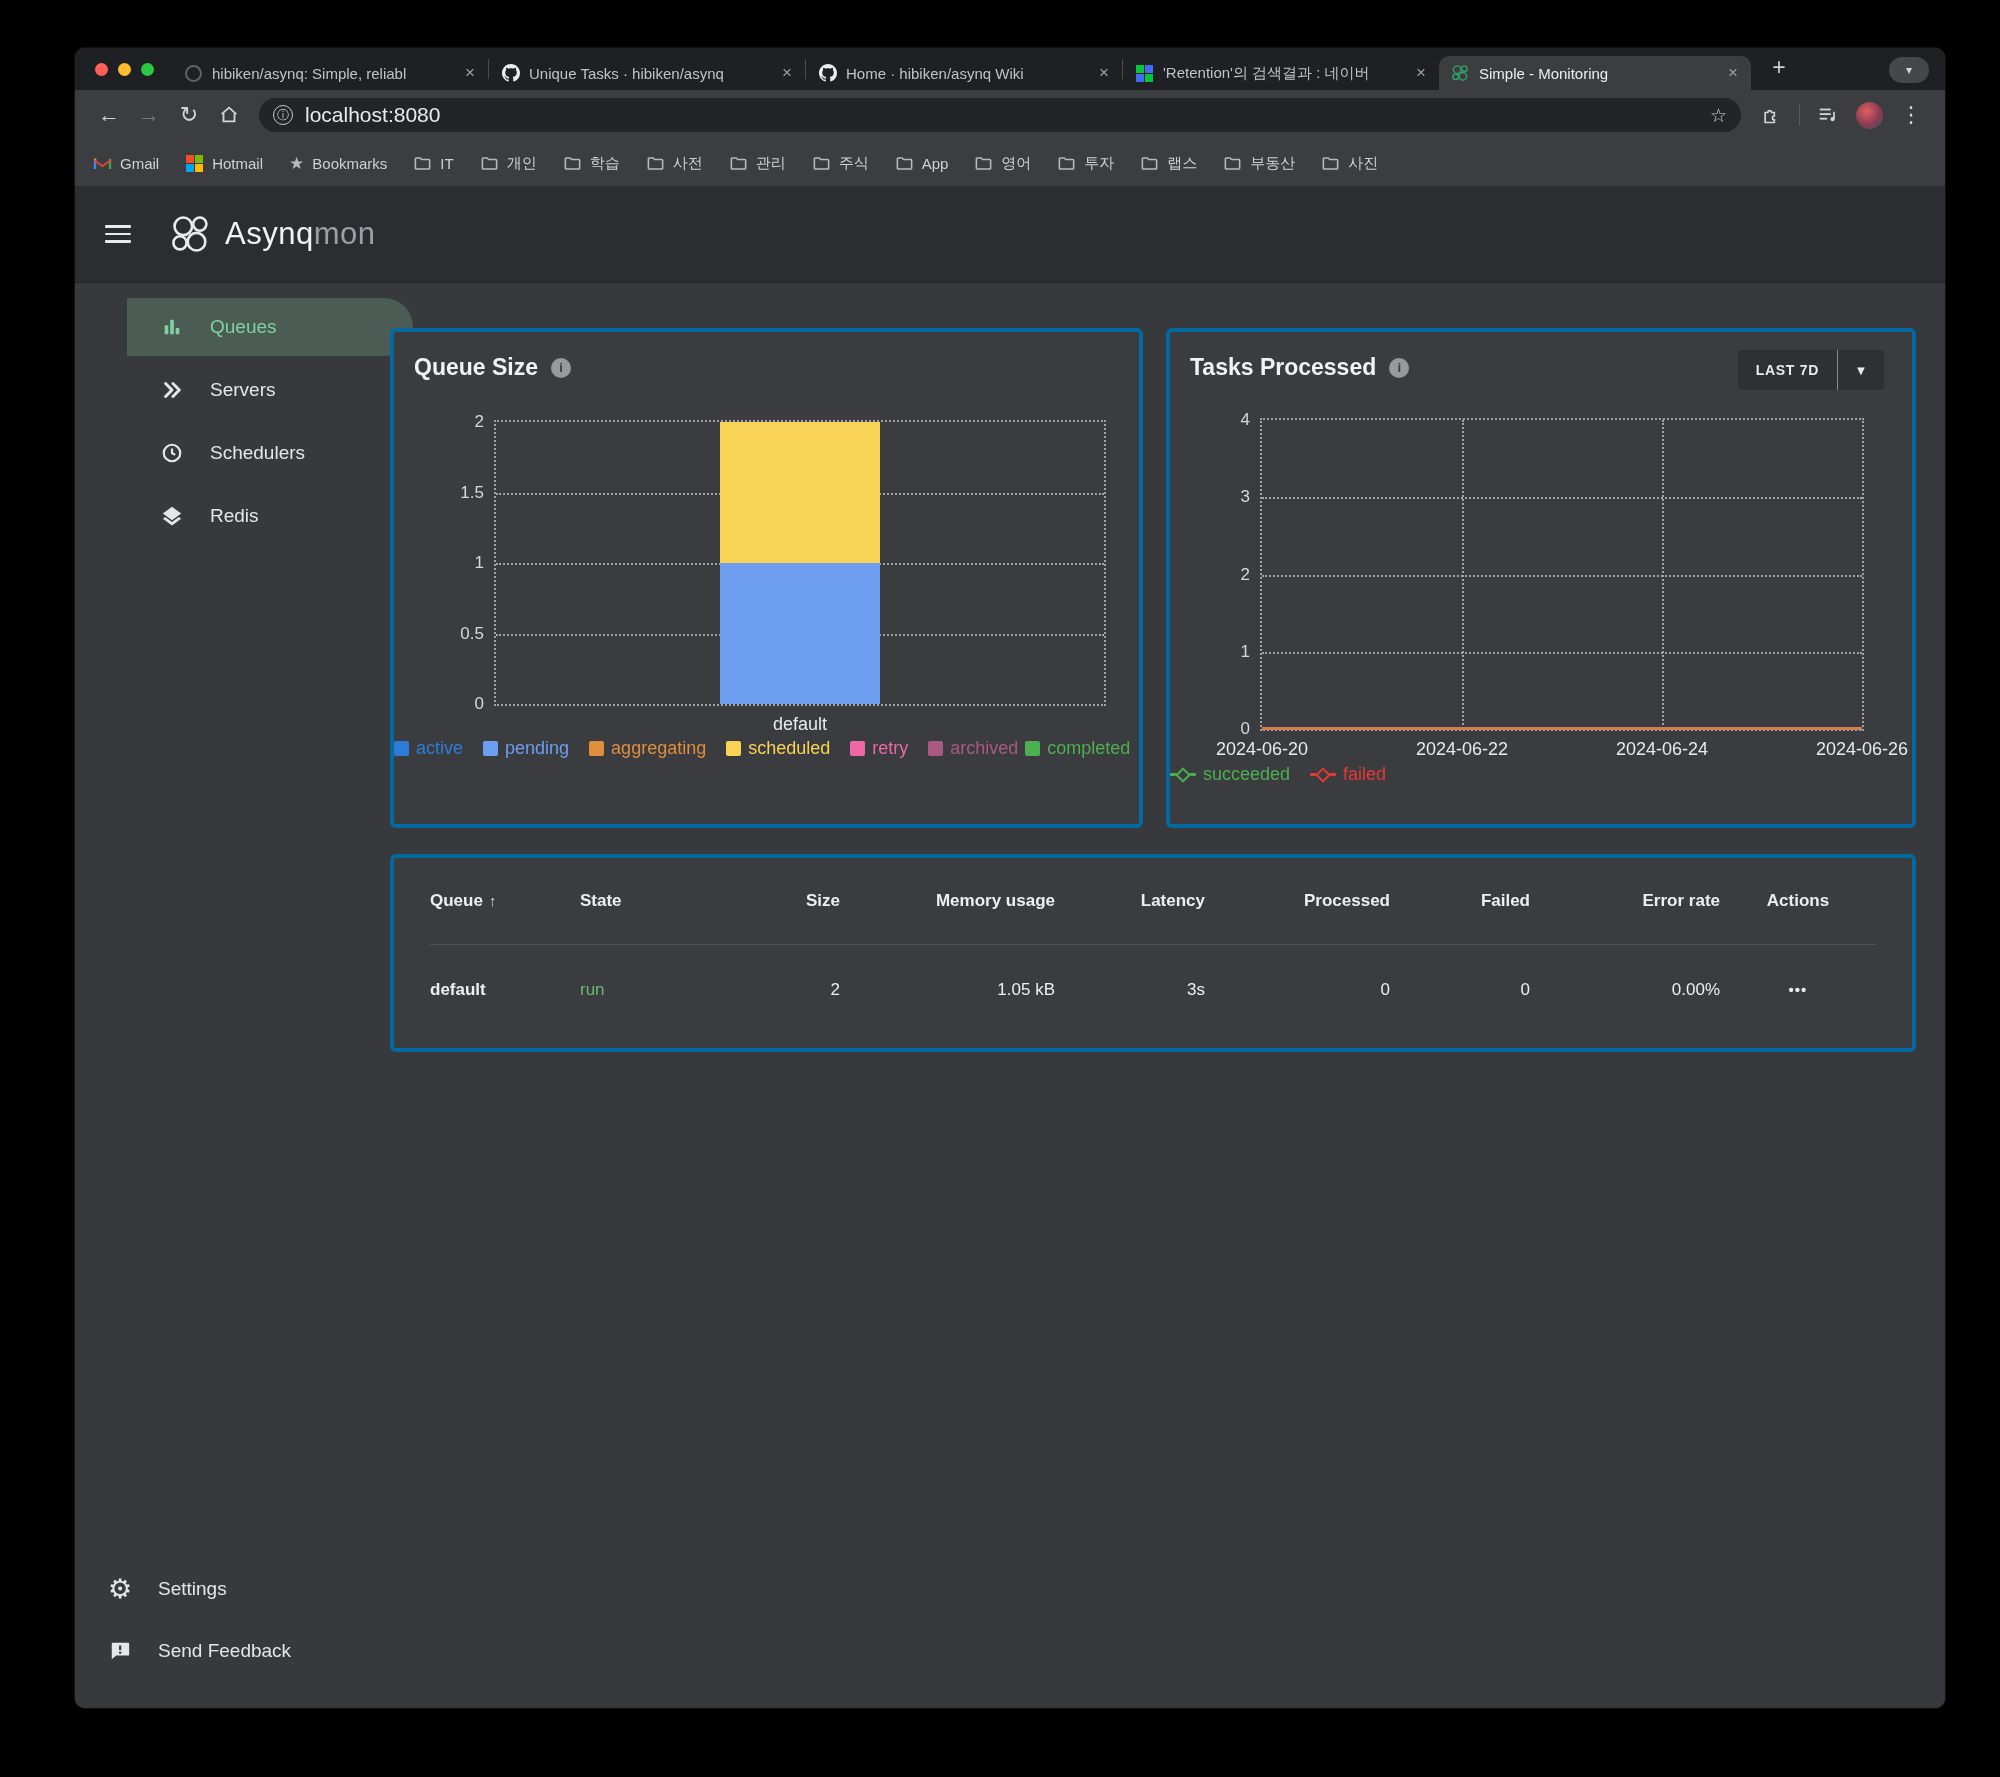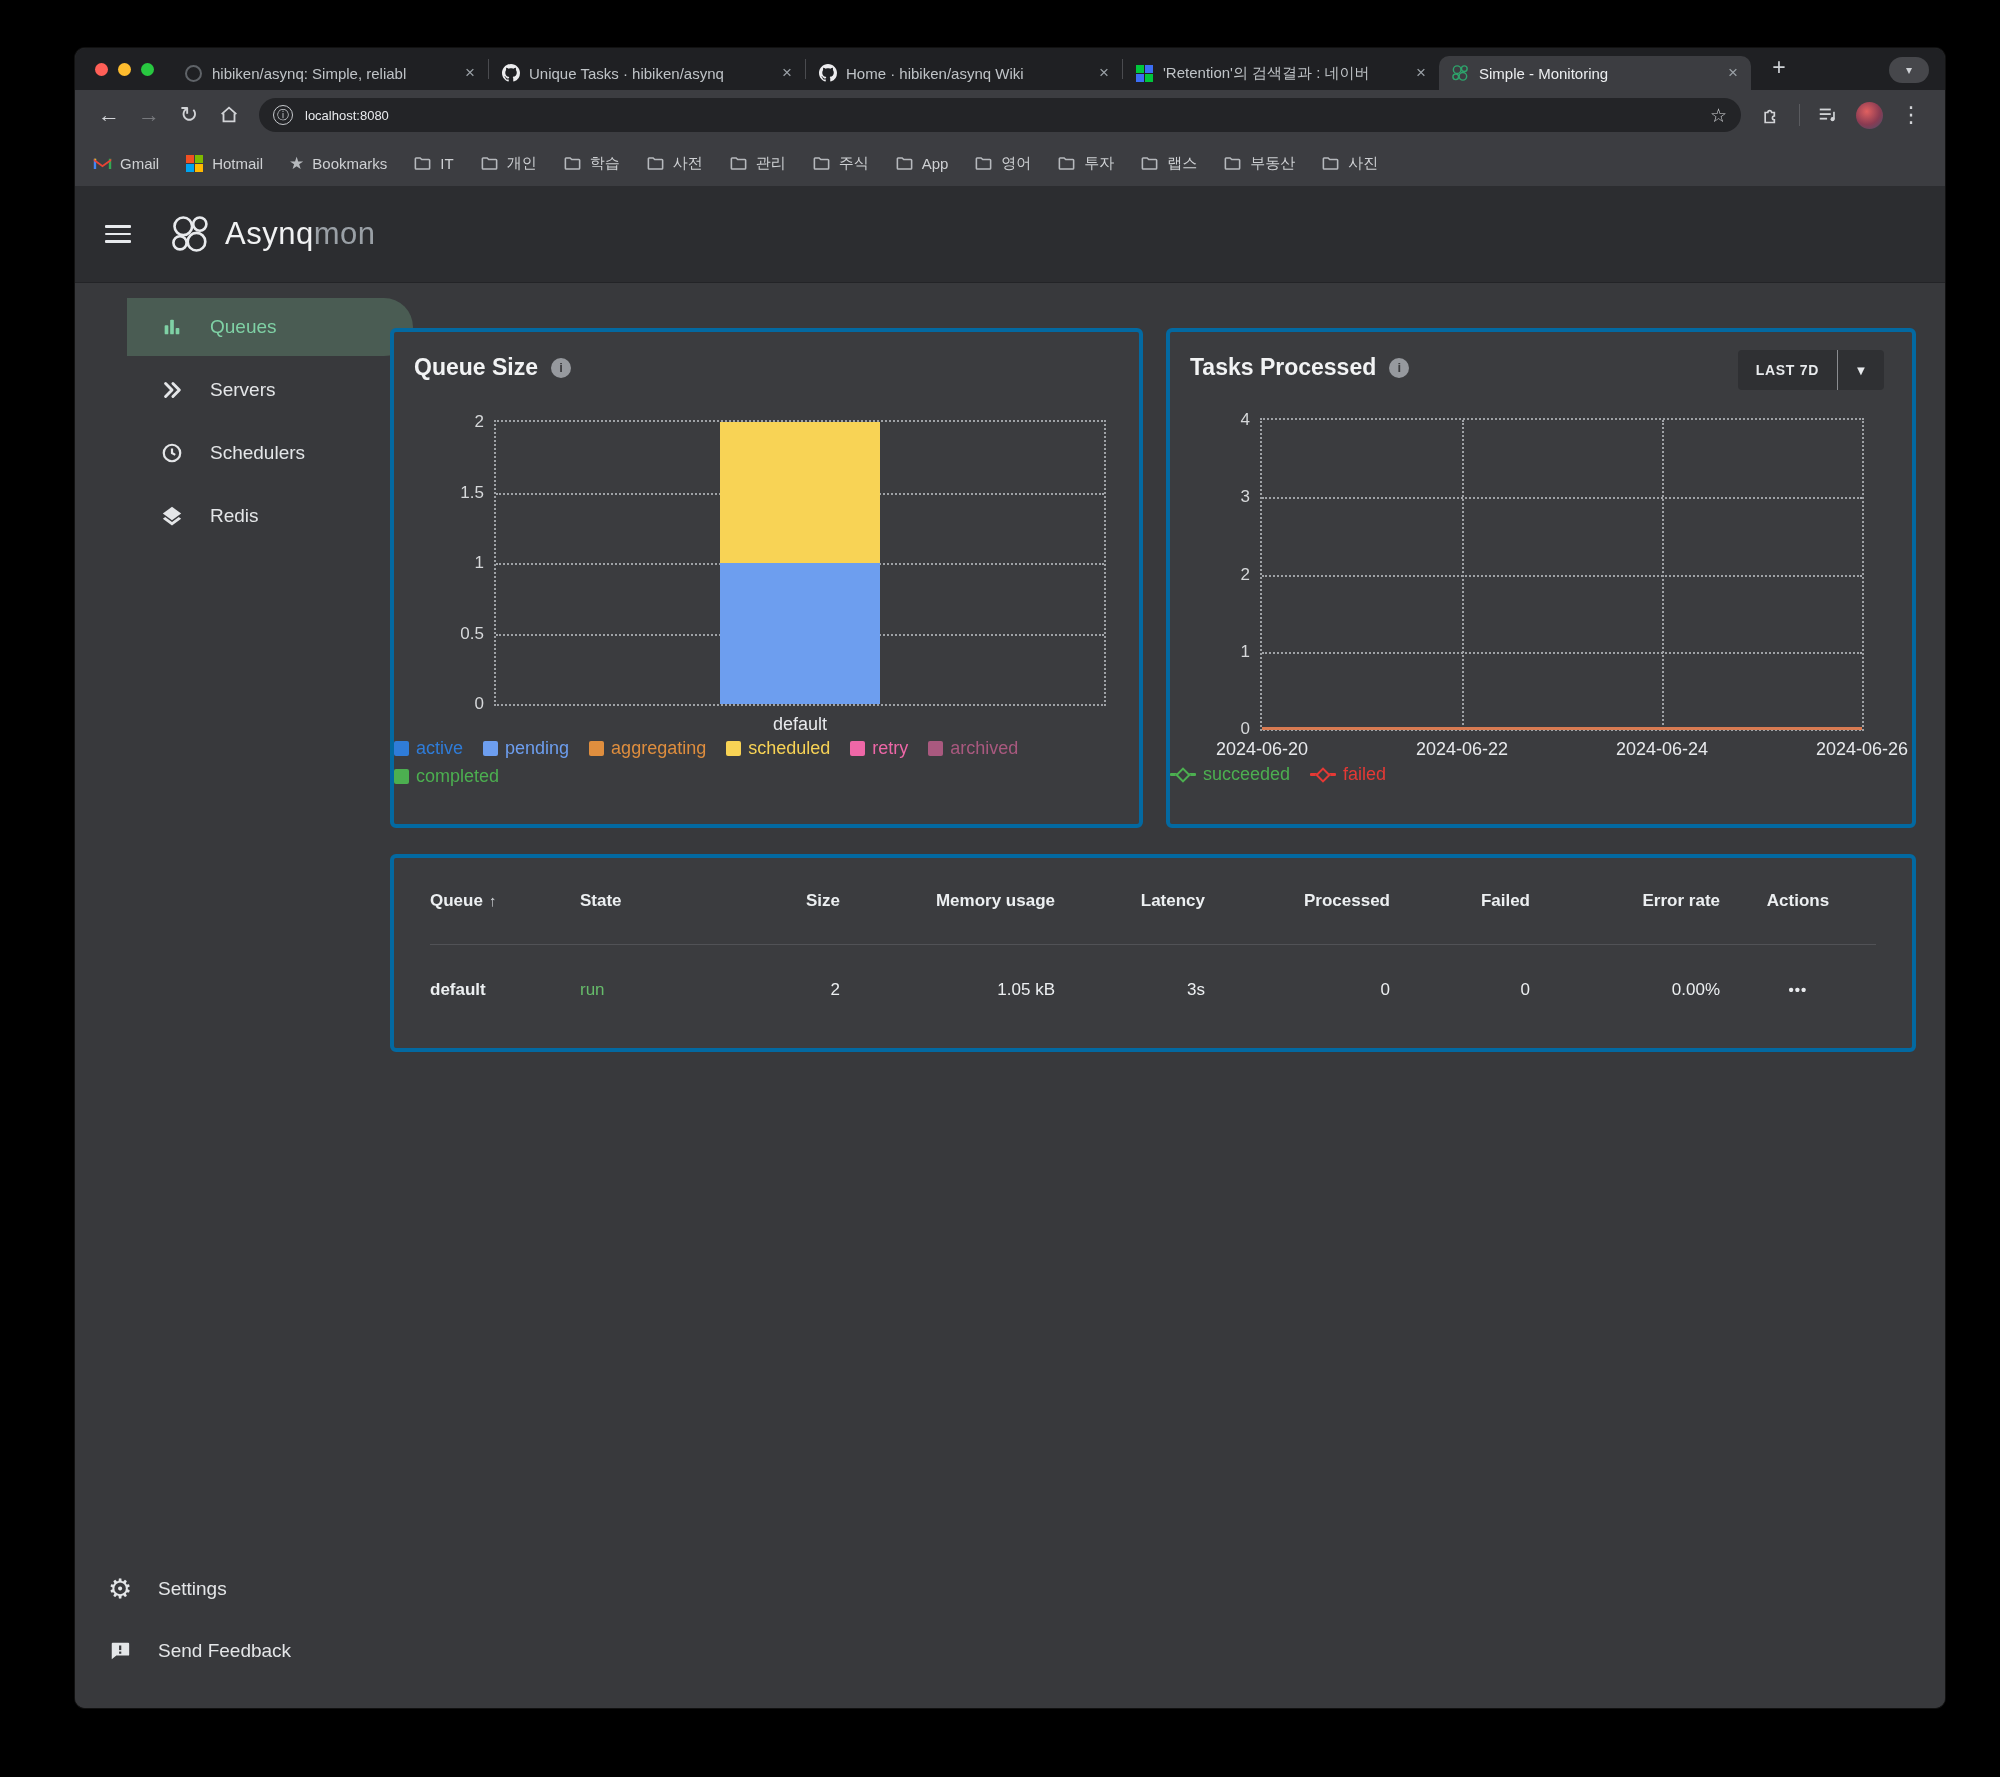--- a/index.html
+++ b/index.html
@@ -21,21 +21,21 @@
   .fav-grid{display:grid;grid-template-columns:8px 8px;grid-template-rows:8px 8px;gap:1px;}
   .newtab{color:#cfd2d6;font-size:23px;margin:0 0 4px 14px;width:28px;height:28px;line-height:28px;text-align:center;border-radius:50%;}
   .tabsearch{position:absolute;right:16px;top:9px;width:40px;height:26px;border-radius:13px;background:#46474b;color:#cfd2d6;display:flex;align-items:center;justify-content:center;font-size:12px;}
 
   
   .toolbar{height:50px;background:#3c3d41;display:flex;align-items:center;padding:0 14px;}
   .navbtn{width:40px;height:36px;display:flex;align-items:center;justify-content:center;color:#d2d4d7;font-size:22px;border-radius:50%;flex:0 0 auto;}
   .navbtn.dim{color:#77797d;}
   .omnibox{flex:1;height:34px;margin:0 10px;border-radius:17px;background:#232427;display:flex;align-items:center;padding:0 14px;color:#e8eaed;}
   .omnibox .info-i{margin-right:12px;color:#c6c9cd;font-size:15px;width:18px;height:18px;border:1.5px solid #c6c9cd;border-radius:50%;display:flex;align-items:center;justify-content:center;font-size:12px;}
-  .omnibox .url{font-size:13px;}
+  .omnibox .url{font-size:21px;}
   .omnibox .star{margin-left:auto;color:#d2d4d7;font-size:19px;}
   .toolsep{width:1px;height:22px;background:#5a5b5f;margin:0 8px;}
   .avatar{width:27px;height:27px;border-radius:50%;background:radial-gradient(circle at 40% 35%, #e06060, #8a3b52 55%, #41526e);margin:0 8px;flex:0 0 auto;}
 
   
   .bookmarks{height:46px;background:#3c3d41;display:flex;align-items:center;padding:0 18px;gap:26px;}
   .bm{display:flex;align-items:center;gap:8px;color:#ced0d3;font-size:15px;white-space:nowrap;}
   .bm .star-ic{color:#b6b9bd;font-size:17px;}
   .msgrid{display:grid;grid-template-columns:8px 8px;grid-template-rows:8px 8px;gap:1px;}
 
@@ -69,21 +69,21 @@
   .plot-queue{left:100px;top:88px;width:608px;height:282px;}
   .plot-tasks{left:90px;top:86px;width:600px;height:309px;}
   .hline{position:absolute;left:0;right:0;border-top:2px dotted #9fa2a6;}
   .vline{position:absolute;top:0;bottom:0;border-left:2px dotted #9fa2a6;}
   .ylab{position:absolute;right:calc(100% + 12px);transform:translateY(-50%);color:#d6d8da;font-size:17px;white-space:nowrap;}
   .xcat{position:absolute;top:calc(100% + 10px);transform:translateX(-50%);color:#e8eaed;font-size:18px;white-space:nowrap;}
   .bar{position:absolute;left:50%;transform:translateX(-50%);bottom:0;width:160px;height:100%;}
   .barseg{position:absolute;left:0;right:0;}
   .flatline{position:absolute;left:0;right:0;bottom:-1px;height:3px;}
 
-  .legend{position:absolute;left:0;right:0;display:flex;flex-direction:column;gap:7px;align-items:flex-start;}
+  .legend{position:absolute;left:0;right:0;display:flex;flex-direction:row;gap:7px;align-items:center;}
   .legend-queue{top:406px;}
   .legend-tasks{top:432px;}
   .lrow{display:flex;gap:20px;}
   .litem{display:flex;align-items:center;gap:7px;font-size:18px;font-weight:500;}
   .lswatch{width:15px;height:15px;border-radius:2px;}
   .lline{position:relative;width:26px;height:3px;border-radius:1px;}
   .lline i{position:absolute;left:50%;top:50%;width:7px;height:7px;transform:translate(-50%,-50%) rotate(45deg);background:#3b3c3f;border:2px solid currentColor;}
 
   .range-btn{position:absolute;top:18px;right:28px;height:40px;display:flex;background:#2f3033;border-radius:4px;overflow:hidden;align-items:stretch;}
   .range-label{padding:0 18px;display:flex;align-items:center;font-size:14px;font-weight:700;letter-spacing:0.7px;color:#e8eaed;}

